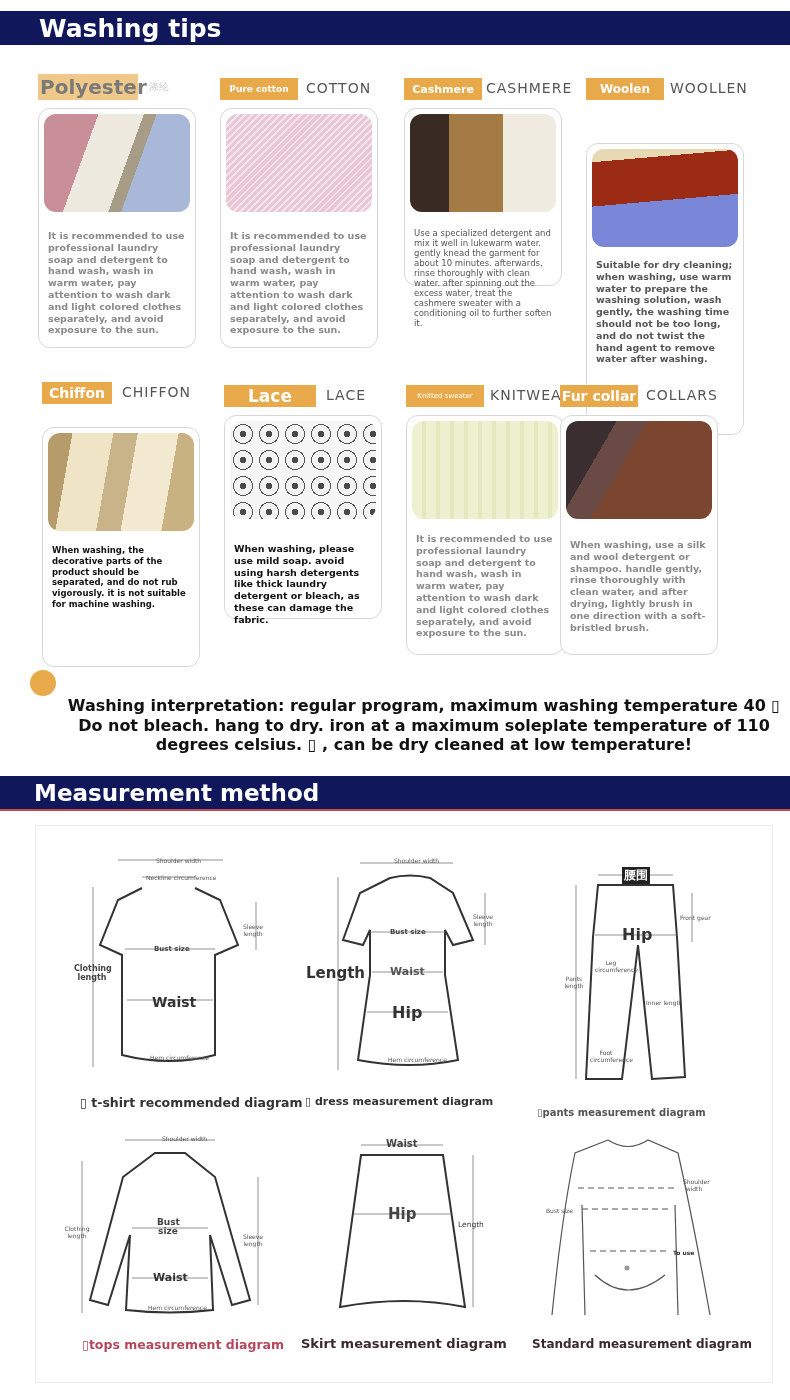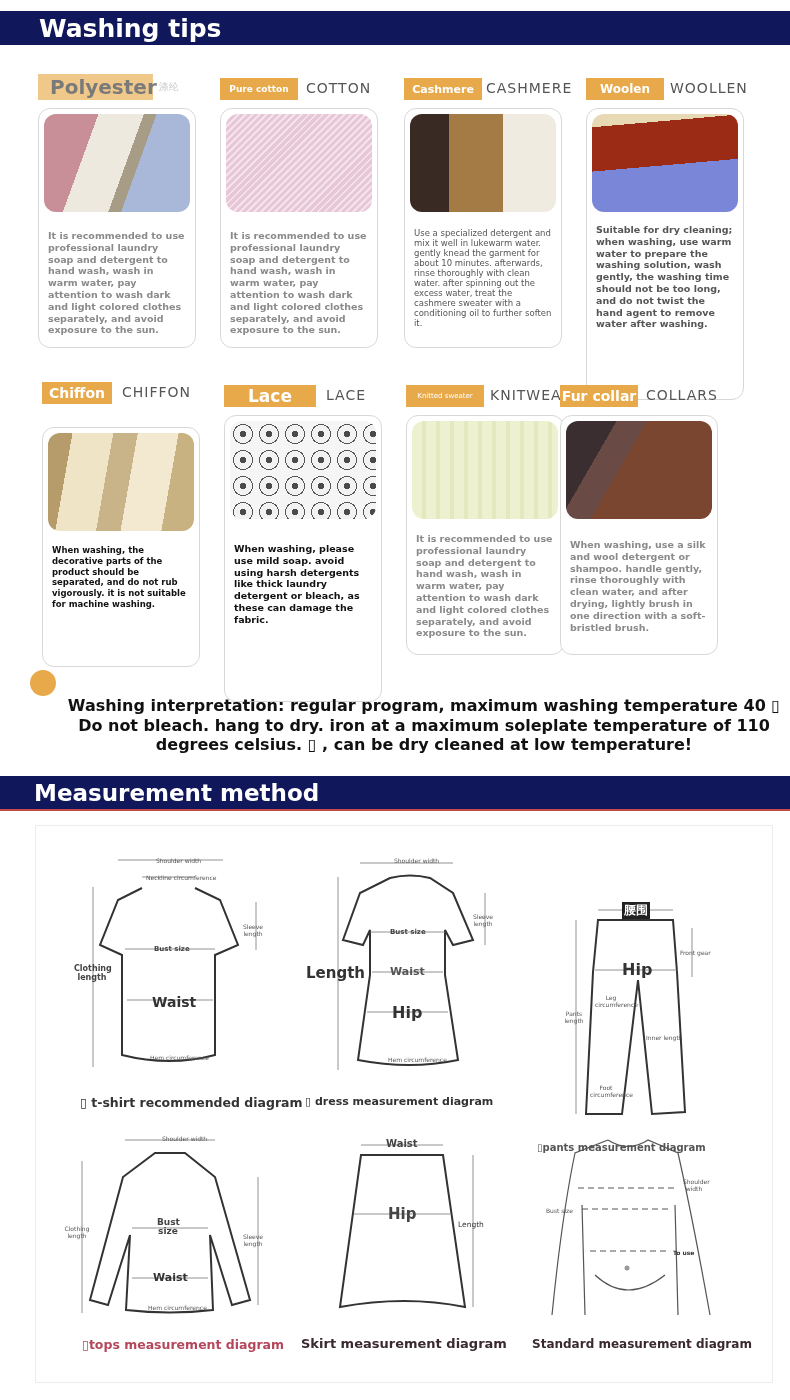--- a/index.html
+++ b/index.html
@@ -14,21 +14,21 @@
   .fabric { position: absolute; width: 180px; }
   .fabric .head { height: 24px; position: relative; }
   .fabric .tag { position: absolute; left: 0; top: 0; height: 22px; background: #e8a94a; color: #fff; font-weight: bold; display: flex; align-items: center; justify-content: center; padding: 0 6px; white-space: nowrap; }
   .fabric .eng { position: absolute; top: 2px; font-size: 14px; color: #555; letter-spacing: 1px; font-family: "DejaVu Sans", sans-serif; }
   .fabric .card { position: absolute; top: 30px; left: 0; width: 158px; border: 1px solid #d8d8d8; border-radius: 12px; background: #fff; padding: 5px; }
   .fabric .img { width: 100%; height: 98px; border-radius: 12px; overflow: hidden; }
   .fabric .desc { padding: 18px 4px 10px 4px; font-size: 9.5px; line-height: 11.8px; color: #8a8a8a; font-weight: bold; }
   .fabric .desc.dark { color: #111; }
   .fabric .desc.mid { color: #666; }
 
-  .poly-tag { background: linear-gradient(90deg,#f0c98a 0 75%, transparent 75%) !important; color: #7a7a7a !important; font-size: 20px !important; padding: 0 12px !important; height: 26px !important; top:-4px !important; }
+  .poly-tag { background: linear-gradient(90deg,#f0c98a 0 75%, transparent 75%) !important; color: #7a7a7a !important; font-size: 20px !important; padding: 0 2px !important; height: 26px !important; top:-4px !important; }
   .poly-tag small { font-size: 10px; color: #ccc; font-weight: normal; margin-left: 2px; }
 
   .interp { position: absolute; left: 30px; top: 670px; width: 740px; }
   .interp .dot { position: absolute; left: 0; top: 0; width: 26px; height: 26px; border-radius: 50%; background: #e8a94a; }
   .interp .text { position: absolute; left: 34px; top: 10px; width: 720px; text-align: center; font-size: 16px; font-weight: bold; line-height: 19.5px; color: #111; margin-top: 16px; }
 
   .measure-panel { position: absolute; left: 35px; top: 825px; width: 738px; height: 558px; border: 1px solid #ececec; }
   .diag { position: absolute; width: 230px; height: 270px; }
   .diag svg { position: absolute; left: 0; top: 0; }
   .diag .lbl { position: absolute; font-weight: bold; color: #333; white-space: nowrap; }
@@ -66,32 +66,32 @@
     <div class="img" style="background:repeating-linear-gradient(135deg,#e7c6d6 0 3px,#f4e3ec 3px 5px);"></div>
     <div class="desc">It is recommended to use professional laundry soap and detergent to hand wash, wash in warm water, pay attention to wash dark and light colored clothes separately, and avoid exposure to the sun.</div>
   </div>
 </div>
 
 <div class="fabric" style="left:404px; top:78px;">
   <div class="head">
     <span class="tag" style="font-size:11px; width:78px;">Cashmere</span>
     <span class="eng" style="left:82px;">CASHMERE</span>
   </div>
-  <div class="card" style="height:240px;">
+  <div class="card" style="height:178px;">
     <div class="img" style="background:linear-gradient(90deg,#3a2a24 0 27%,#a47b45 27% 64%,#efebe1 64% 100%);"></div>
     <div class="desc mid" style="font-size:8.5px; line-height:10px; padding-top:16px; font-weight:normal; color:#555;">Use a specialized detergent and mix it well in lukewarm water. gently knead the garment for about 10 minutes. afterwards, rinse thoroughly with clean water. after spinning out the excess water, treat the cashmere sweater with a conditioning oil to further soften it.</div>
   </div>
 </div>
 
 <div class="fabric" style="left:586px; top:78px;">
   <div class="head">
     <span class="tag" style="font-size:12px; width:78px;">Woolen</span>
     <span class="eng" style="left:84px;">WOOLLEN</span>
   </div>
-  <div class="card" style="height:292px;">
+  <div class="card" style="height:292px;margin-top:35px;">
     <div class="img" style="background:linear-gradient(175deg,#e8d9b5 0 12%,#9c2b16 12% 52%,#7a86d8 52% 100%);"></div>
     <div class="desc mid" style="padding-top:12px; font-size:9.5px; color:#555;">Suitable for dry cleaning; when washing, use warm water to prepare the washing solution, wash gently, the washing time should not be too long, and do not twist the hand agent to remove water after washing.</div>
   </div>
 </div>
 
 <div class="fabric" style="left:42px; top:382px;">
   <div class="head">
     <span class="tag" style="font-size:14px; width:70px;">Chiffon</span>
     <span class="eng" style="left:80px;">CHIFFON</span>
   </div>
@@ -99,21 +99,21 @@
     <div class="img" style="background:linear-gradient(100deg,#b59c6a 0 15%,#efe4c6 15% 40%,#c8b488 40% 55%,#f2e9d0 55% 80%,#c9b282 80% 100%);"></div>
     <div class="desc dark" style="font-size:8.5px; line-height:10.8px; padding-top:14px;">When washing, the decorative parts of the product should be separated, and do not rub vigorously. it is not suitable for machine washing.</div>
   </div>
 </div>
 
 <div class="fabric" style="left:224px; top:385px;">
   <div class="head">
     <span class="tag" style="font-size:17px; width:92px;">Lace</span>
     <span class="eng" style="left:102px;">LACE</span>
   </div>
-  <div class="card" style="height:287px;">
+  <div class="card" style="height:204px;">
     <div class="img" style="background:radial-gradient(circle,#4a4a4a 0 3px,#f2f2f2 3px 9px,#555 9px 10px,#f5f5f5 10px 14px) 0 0/26px 26px, #eee;"></div>
     <div class="desc dark" style="font-size:9.5px; padding-top:24px;">When washing, please use mild soap. avoid using harsh detergents like thick laundry detergent or bleach, as these can damage the fabric.</div>
   </div>
 </div>
 
 <div class="fabric" style="left:406px; top:385px;">
   <div class="head">
     <span class="tag" style="font-size:7px; width:78px; font-weight:normal;">Knitted sweater</span>
     <span class="eng" style="left:84px;">KNITWEAR</span>
   </div>
@@ -186,21 +186,21 @@
   <span class="lbl sm" style="left:104px; top:12px;">Shoulder width</span>
   <span class="lbl sm" style="left:182px; top:68px; width:22px; white-space:normal;">Sleeve length</span>
   <span class="lbl" style="left:100px; top:83px; font-size:7px; color:#444;">Bust size</span>
   <span class="lbl big" style="left:16px; top:119px; font-size:15px;">Length</span>
   <span class="lbl" style="left:100px; top:120px; font-size:11px; color:#555;">Waist</span>
   <span class="lbl huge" style="left:102px; top:158px;">Hip</span>
   <span class="lbl sm" style="left:98px; top:211px;">Hem circumference</span>
   <span class="caption" style="left:15px; top:250px; font-size:11px;">▯ dress measurement diagram</span>
 </div>
 
-<div class="diag" style="left:530px; top:892px;">
+<div class="diag" style="left:530px; top:857px;">
   <svg width="240" height="270">
     <g stroke="#333" stroke-width="2" fill="none">
       <path d="M68,28 L143,28 L147,80 L155,220 L122,222 L108,88 L92,222 L56,222 L63,80 Z"></path>
     </g>
     <g stroke="#777" stroke-width="0.8" fill="none">
       <path d="M68,18 L143,18"></path>
         <path d="M46,28 L46,222"></path>
       <path d="M162,36 L162,85"></path>
         <path d="M65,78 L148,78"></path>
     </g>

